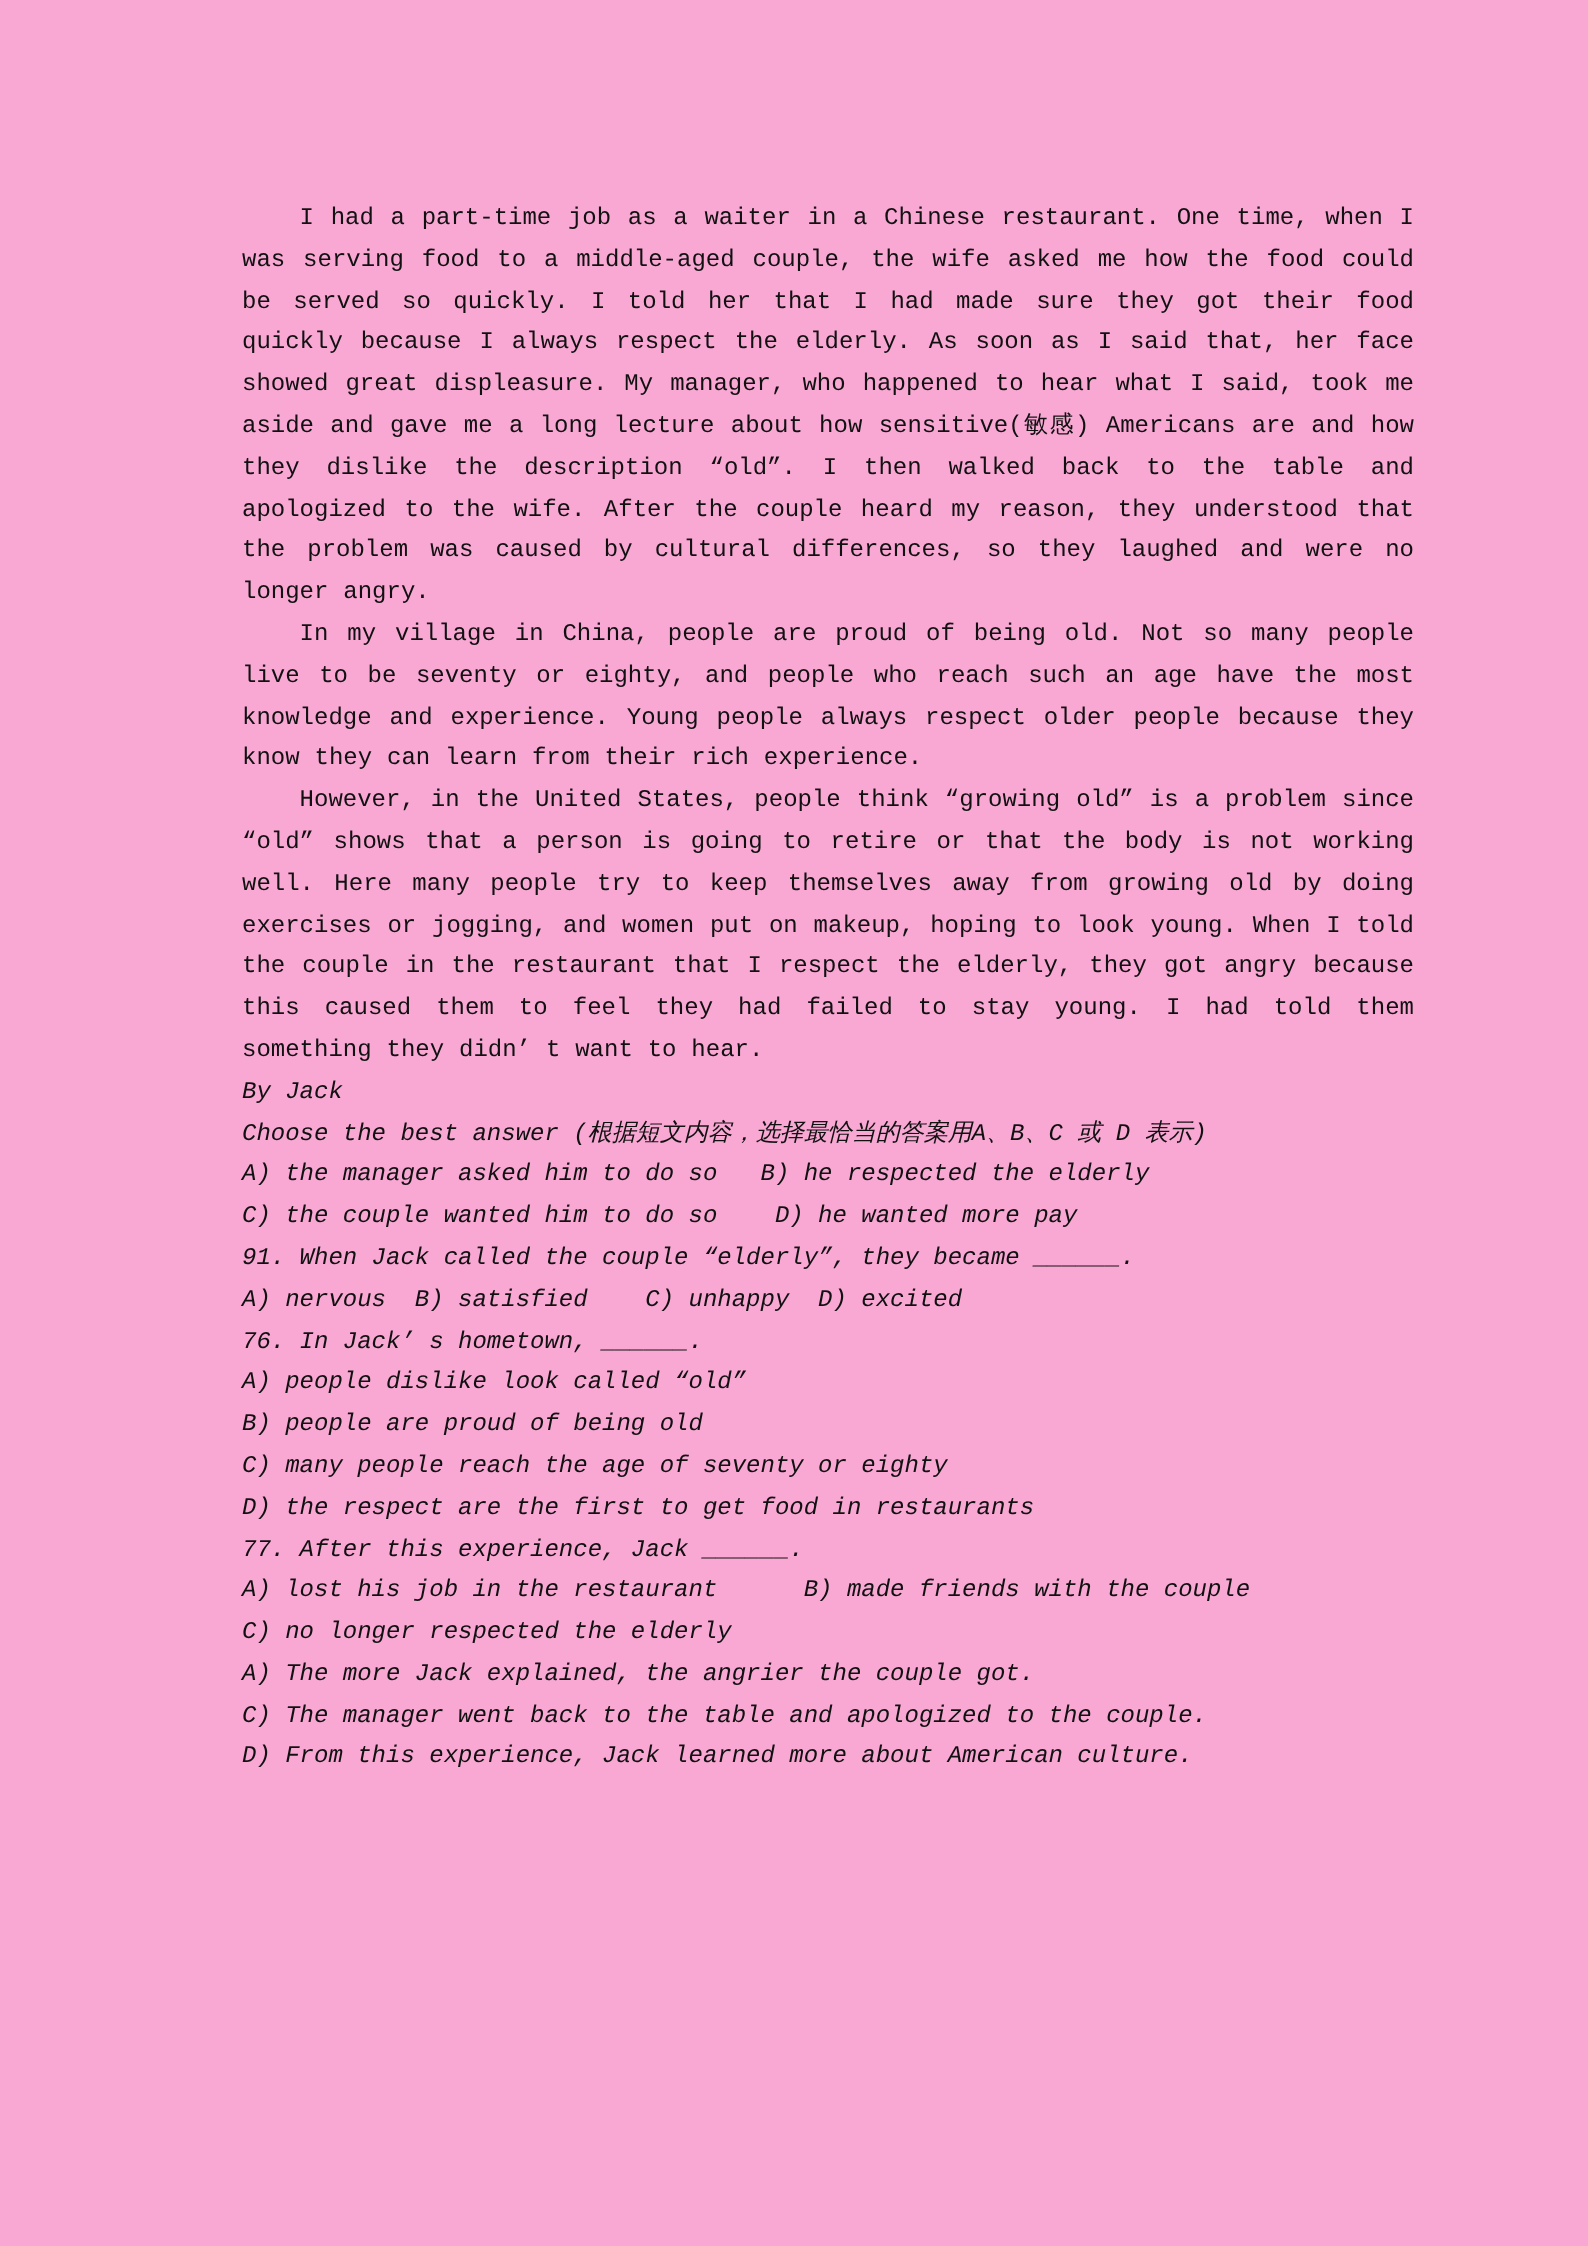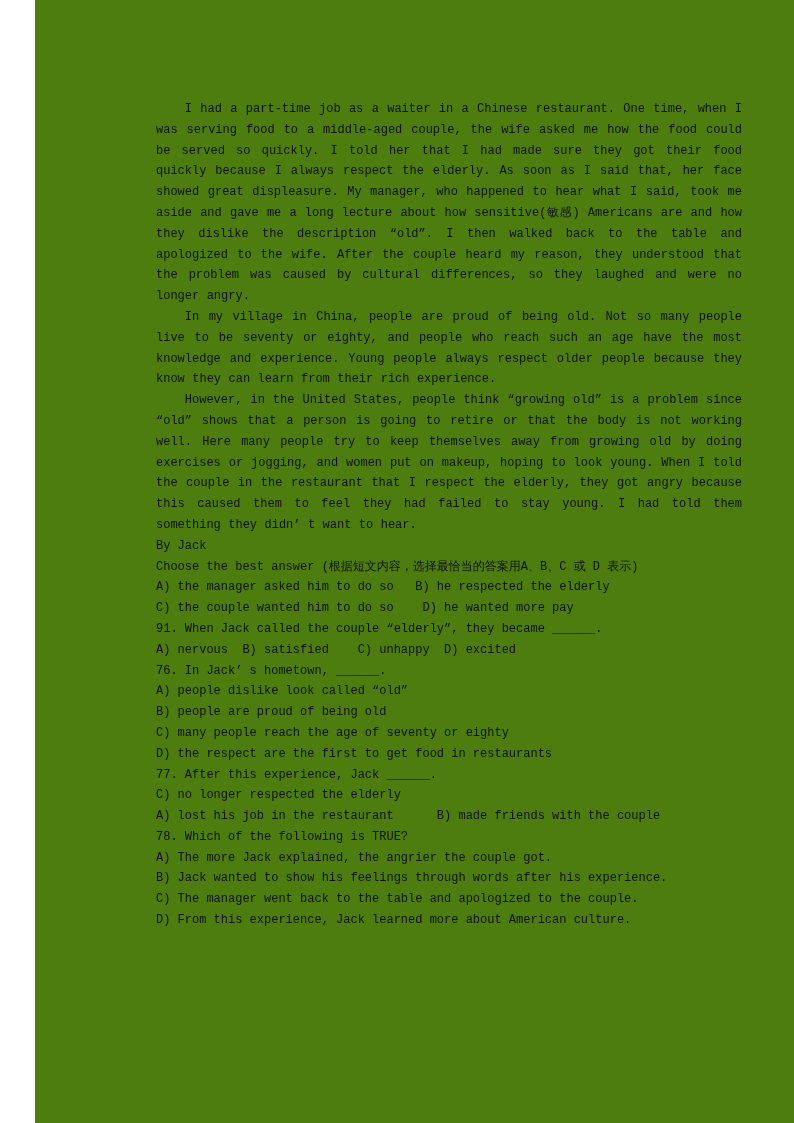--- a/index.html
+++ b/index.html
@@ -11,40 +11,40 @@
     width: 794px;
     height: 1123px;
     position: relative;
     overflow: hidden;
     font-family: "Liberation Mono", "DejaVu Sans Mono", monospace;
     color: #111111;
   }
   .page {
     position: absolute;
     inset: 0;
-    background: #4d7c0f;
-    margin-left: 35px;
+    background: #f9a8d4;
   }
   .content {
     position: absolute;
     left: 121px;
     top: 99px;
     width: 586px;
     font-size: 12px;
     line-height: 20.8px;
   }
   .para {
     margin: 0;
     text-align: justify;
     text-indent: 4ch;
     word-spacing: 0.02em;
   }
   .line {
     white-space: pre-wrap;
     margin: 0;
+    font-style: italic;
   }
   .question-block {
     margin: 0;
   }
 </style>
 </head>
 <body>
 
 <div class="page">
   <div class="content">
@@ -69,26 +69,24 @@
     <div class="question-block">
       <div class="line">76. In Jack’ s hometown, ______.</div>
       <div class="line">A) people dislike look called “old”</div>
       <div class="line">B) people are proud of being old</div>
       <div class="line">C) many people reach the age of seventy or eighty</div>
       <div class="line">D) the respect are the first to get food in restaurants</div>
     </div>
 
     <div class="question-block">
       <div class="line">77. After this experience, Jack ______.</div>
+      <div class="line">A) lost his job in the restaurant      B) made friends with the couple</div>
       <div class="line">C) no longer respected the elderly</div>
-      <div class="line">A) lost his job in the restaurant      B) made friends with the couple</div>
     </div>
 
     <div class="question-block">
-      <div class="line">78. Which of the following is TRUE?</div>
       <div class="line">A) The more Jack explained, the angrier the couple got.</div>
-      <div class="line">B) Jack wanted to show his feelings through words after his experience.</div>
       <div class="line">C) The manager went back to the table and apologized to the couple.</div>
       <div class="line">D) From this experience, Jack learned more about American culture.</div>
     </div>
 
   </div>
 </div>
 
 </body></html>

